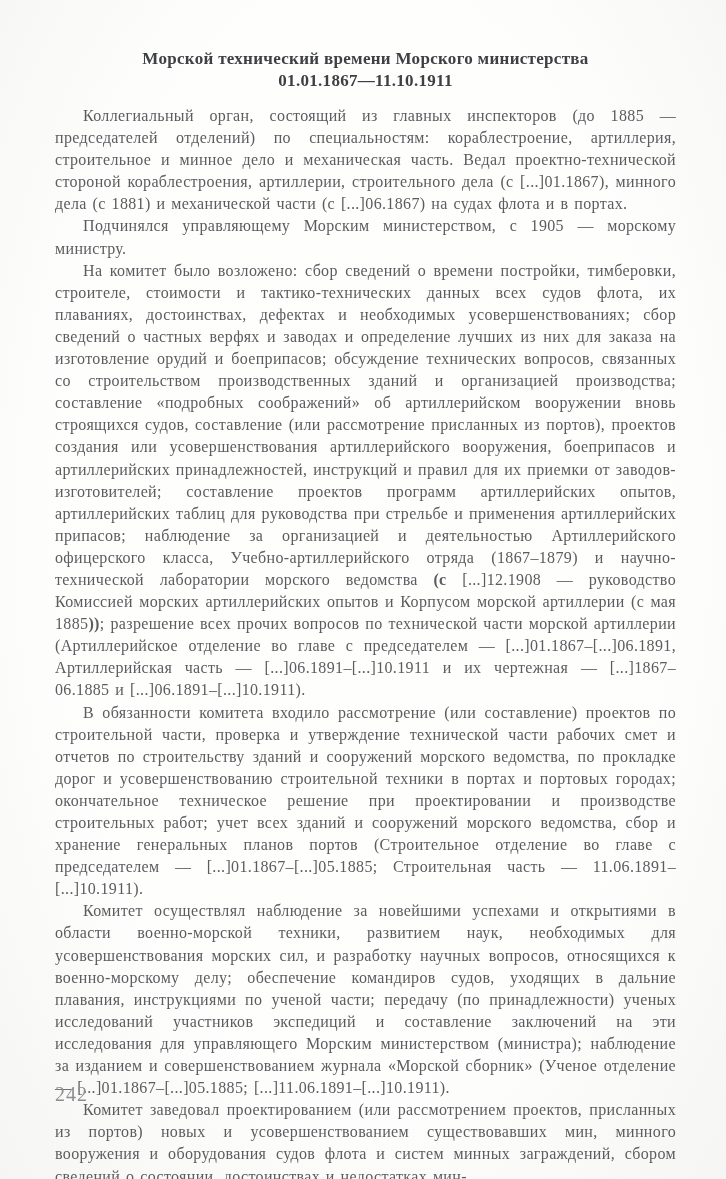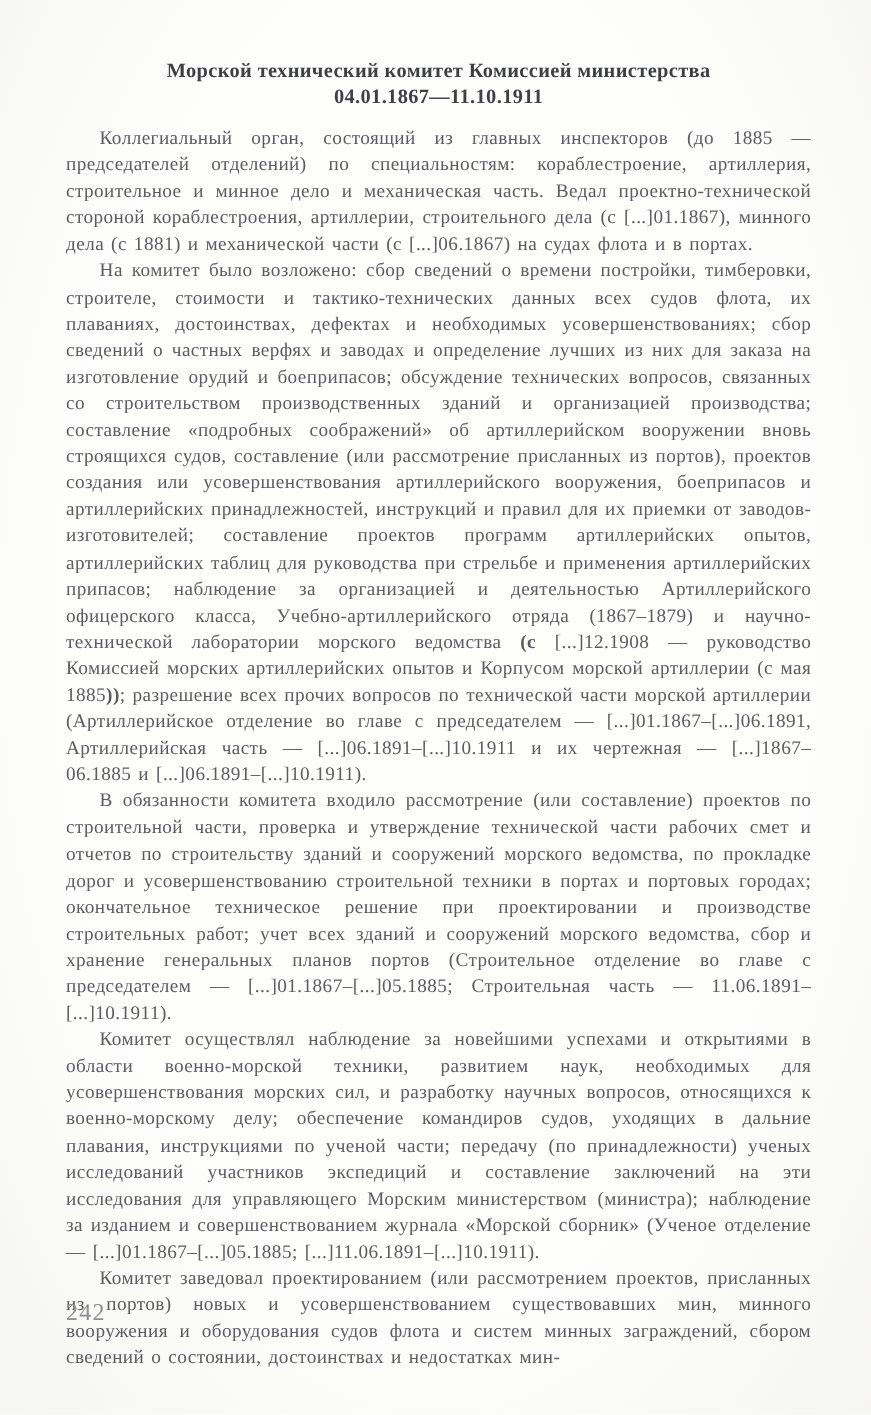--- a/index.html
+++ b/index.html
@@ -56,25 +56,26 @@
     color:var(--pagenum);
     letter-spacing:1px;
   }
 </style>
 </head>
 <body>
 
 <div class="page">
   <div class="content">
     <div class="doc-title">
-      <div>Морской технический комитет Комиссией министерства</div>
-      <div>04.01.1867—11.10.1911</div>
+      <div>Морской технический времени Морского министерства</div>
+      <div>01.01.1867—11.10.1911</div>
     </div>
     <div class="body-text">
         <p><span>Коллегиальный орган, состоящий из главных инспекторов (до 1885 — председателей отделений) по специальностям: кораблестроение, артиллерия, строительное и минное дело и механическая часть. Ведал проектно-технической стороной кораблестроения, артиллерии, строительного дела (с [...]01.1867), минного дела (с 1881) и механической части (с [...]06.1867) на судах флота и в портах.</span></p>
+        <p><span>Подчинялся управляющему Морским министерством, с 1905 — морскому министру.</span></p>
         <p><span>На комитет было возложено: сбор сведений о времени постройки, тимберовки, строителе, стоимости и тактико-технических данных всех судов флота, их плаваниях, достоинствах, дефектах и необходимых усовершенствованиях; сбор сведений о частных верфях и заводах и определение лучших из них для заказа на изготовление орудий и боеприпасов; обсуждение технических вопросов, связанных со строительством производственных зданий и организацией производства; составление «подробных соображений» об артиллерийском вооружении вновь строящихся судов, составление (или рассмотрение присланных из портов), проектов создания или усовершенствования артиллерийского вооружения, боеприпасов и артиллерийских принадлежностей, инструкций и правил для их приемки от заводов-изготовителей; составление проектов программ артиллерийских опытов, артиллерийских таблиц для руководства при стрельбе и применения артиллерийских припасов; наблюдение за организацией и деятельностью Артиллерийского офицерского класса, Учебно-артиллерийского отряда (1867–1879) и научно-технической лаборатории морского ведомства </span><span class="b">(с</span><span> [...]12.1908 — руководство Комиссией морских артиллерийских опытов и Корпусом морской артиллерии (с мая 1885</span><span class="b">))</span><span>; разрешение всех прочих вопросов по технической части морской артиллерии (Артиллерийское отделение во главе с председателем — [...]01.1867–[...]06.1891, Артиллерийская часть — [...]06.1891–[...]10.1911 и их чертежная — [...]1867–06.1885 и [...]06.1891–[...]10.1911).</span></p>
         <p><span>В обязанности комитета входило рассмотрение (или составление) проектов по строительной части, проверка и утверждение технической части рабочих смет и отчетов по строительству зданий и сооружений морского ведомства, по прокладке дорог и усовершенствованию строительной техники в портах и портовых городах; окончательное техническое решение при проектировании и производстве строительных работ; учет всех зданий и сооружений морского ведомства, сбор и хранение генеральных планов портов (Строительное отделение во главе с председателем — [...]01.1867–[...]05.1885; Строительная часть — 11.06.1891–[...]10.1911).</span></p>
         <p><span>Комитет осуществлял наблюдение за новейшими успехами и открытиями в области военно-морской техники, развитием наук, необходимых для усовершенствования морских сил, и разработку научных вопросов, относящихся к военно-морскому делу; обеспечение командиров судов, уходящих в дальние плавания, инструкциями по ученой части; передачу (по принадлежности) ученых исследований участников экспедиций и составление заключений на эти исследования для управляющего Морским министерством (министра); наблюдение за изданием и совершенствованием журнала «Морской сборник» (Ученое отделение — [...]01.1867–[...]05.1885; [...]11.06.1891–[...]10.1911).</span></p>
         <p><span>Комитет заведовал проектированием (или рассмотрением проектов, присланных из портов) новых и усовершенствованием существовавших мин, минного вооружения и оборудования судов флота и систем минных заграждений, сбором сведений о состоянии, достоинствах и недостатках мин-</span></p>
       </div>
   </div>
   <div class="page-number">242</div>
 </div>
 
 </body></html>

